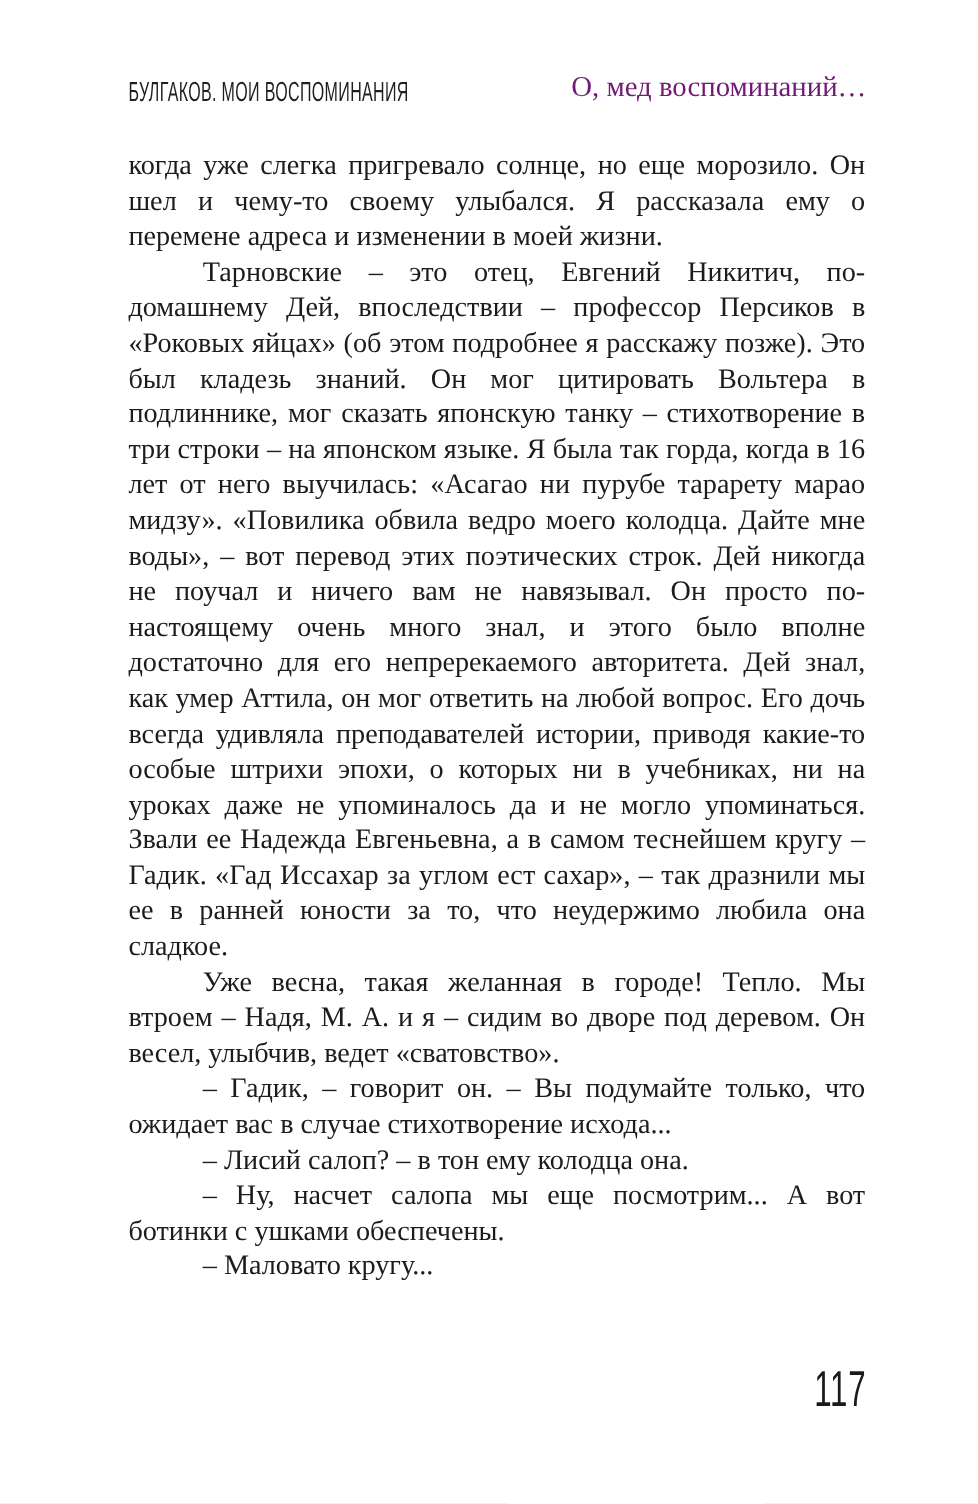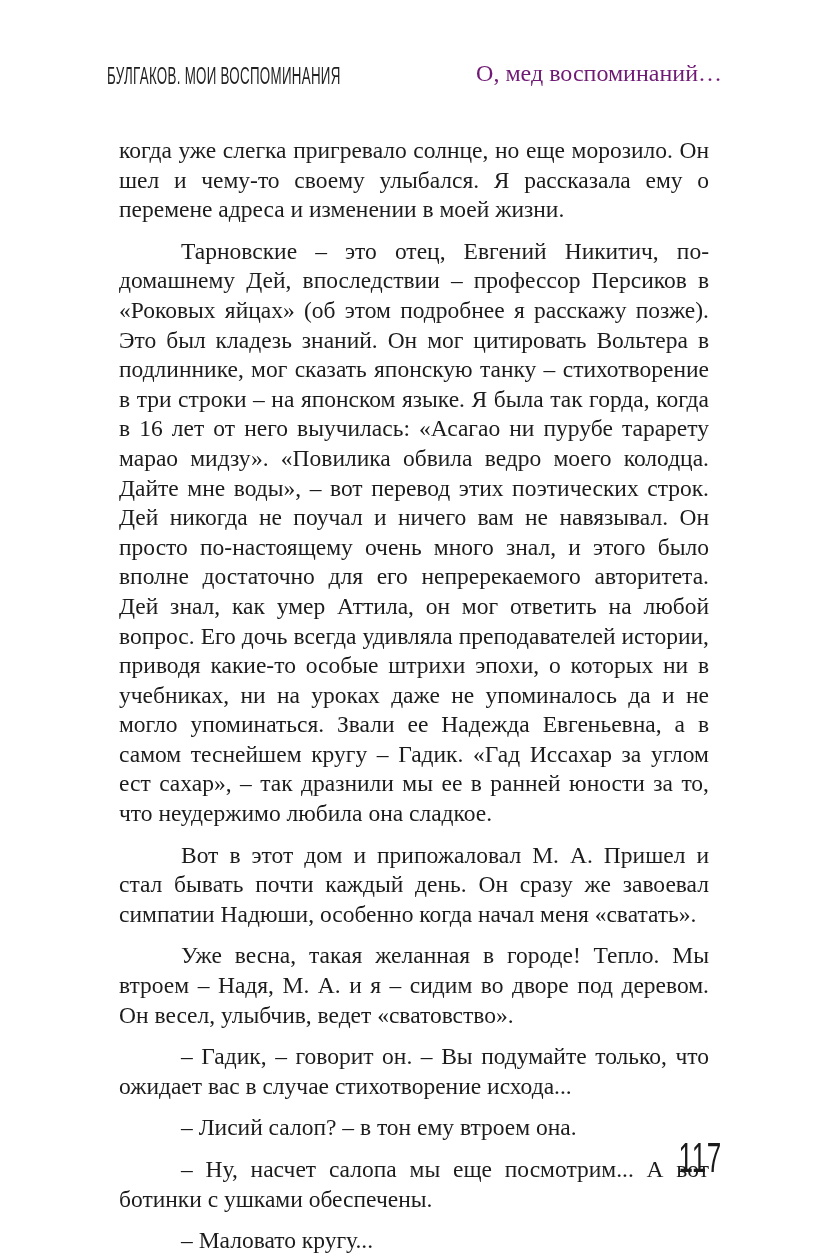--- a/index.html
+++ b/index.html
@@ -43,21 +43,21 @@
     position: absolute;
     left: 107px;
     top: 124px;
     width: 614px;
     font-size: 23.5px;
     line-height: 29.6px;
     text-align: justify;
     color: #1c1c1c;
   }
   .text-block p {
-    margin: 12px;
+    margin: 0;
     padding: 0;
   }
   .text-block p.indent {
     text-indent: 62px;
   }
   .page-number {
     position: absolute;
     right: 93px;
     top: 1134px;
     font-family: "Liberation Sans", sans-serif;
@@ -74,23 +74,22 @@
 
 <div class="page">
 
   <div class="running-head-left">БУЛГАКОВ. МОИ ВОСПОМИНАНИЯ</div>
 
   <div class="running-head-right">О, мед воспоминаний…</div>
 
   <div class="text-block">
     <p>когда уже слегка пригревало солнце, но еще морозило. Он шел и чему-то своему улыбался. Я рассказала ему о перемене адреса и изменении в моей жизни.</p>
     <p class="indent">Тарновские – это отец, Евгений Никитич, по-домашнему Дей, впоследствии – профессор Персиков в «Роковых яйцах» (об этом подробнее я расскажу позже). Это был кладезь знаний. Он мог цитировать Вольтера в подлиннике, мог сказать японскую танку – стихотворение в три строки – на японском языке. Я была так горда, когда в 16 лет от него выучилась: «Асагао ни пурубе тарарету марао мидзу». «Повилика обвила ведро моего колодца. Дайте мне воды», – вот перевод этих поэтических строк. Дей никогда не поучал и ничего вам не навязывал. Он просто по-настоящему очень много знал, и этого было вполне достаточно для его непререкаемого авторитета. Дей знал, как умер Аттила, он мог ответить на любой вопрос. Его дочь всегда удивляла преподавателей истории, приводя какие-то особые штрихи эпохи, о которых ни в учебниках, ни на уроках даже не упоминалось да и не могло упоминаться. Звали ее Надежда Евгеньевна, а в самом теснейшем кругу – Гадик. «Гад Иссахар за углом ест сахар», – так дразнили мы ее в ранней юности за то, что неудержимо любила она сладкое.</p>
-    <p class="indent">Вот в этот дом и припожаловал М. А. Пришел и стал бывать почти каждый день. Он сразу же завоевал симпатии Надюши, особенно когда начал меня «сватать».</p>
     <p class="indent">Уже весна, такая желанная в городе! Тепло. Мы втроем – Надя, М. А. и я – сидим во дворе под деревом. Он весел, улыбчив, ведет «сватовство».</p>
     <p class="indent">– Гадик, – говорит он. – Вы подумайте только, что ожидает вас в случае стихотворение исхода...</p>
-    <p class="indent">– Лисий салоп? – в тон ему втроем она.</p>
+    <p class="indent">– Лисий салоп? – в тон ему колодца она.</p>
     <p class="indent">– Ну, насчет салопа мы еще посмотрим... А вот ботинки с ушками обеспечены.</p>
     <p class="indent">– Маловато кругу...</p>
   </div>
 
   <div class="page-number">117</div>
 
 </div>
 
 </body></html>

